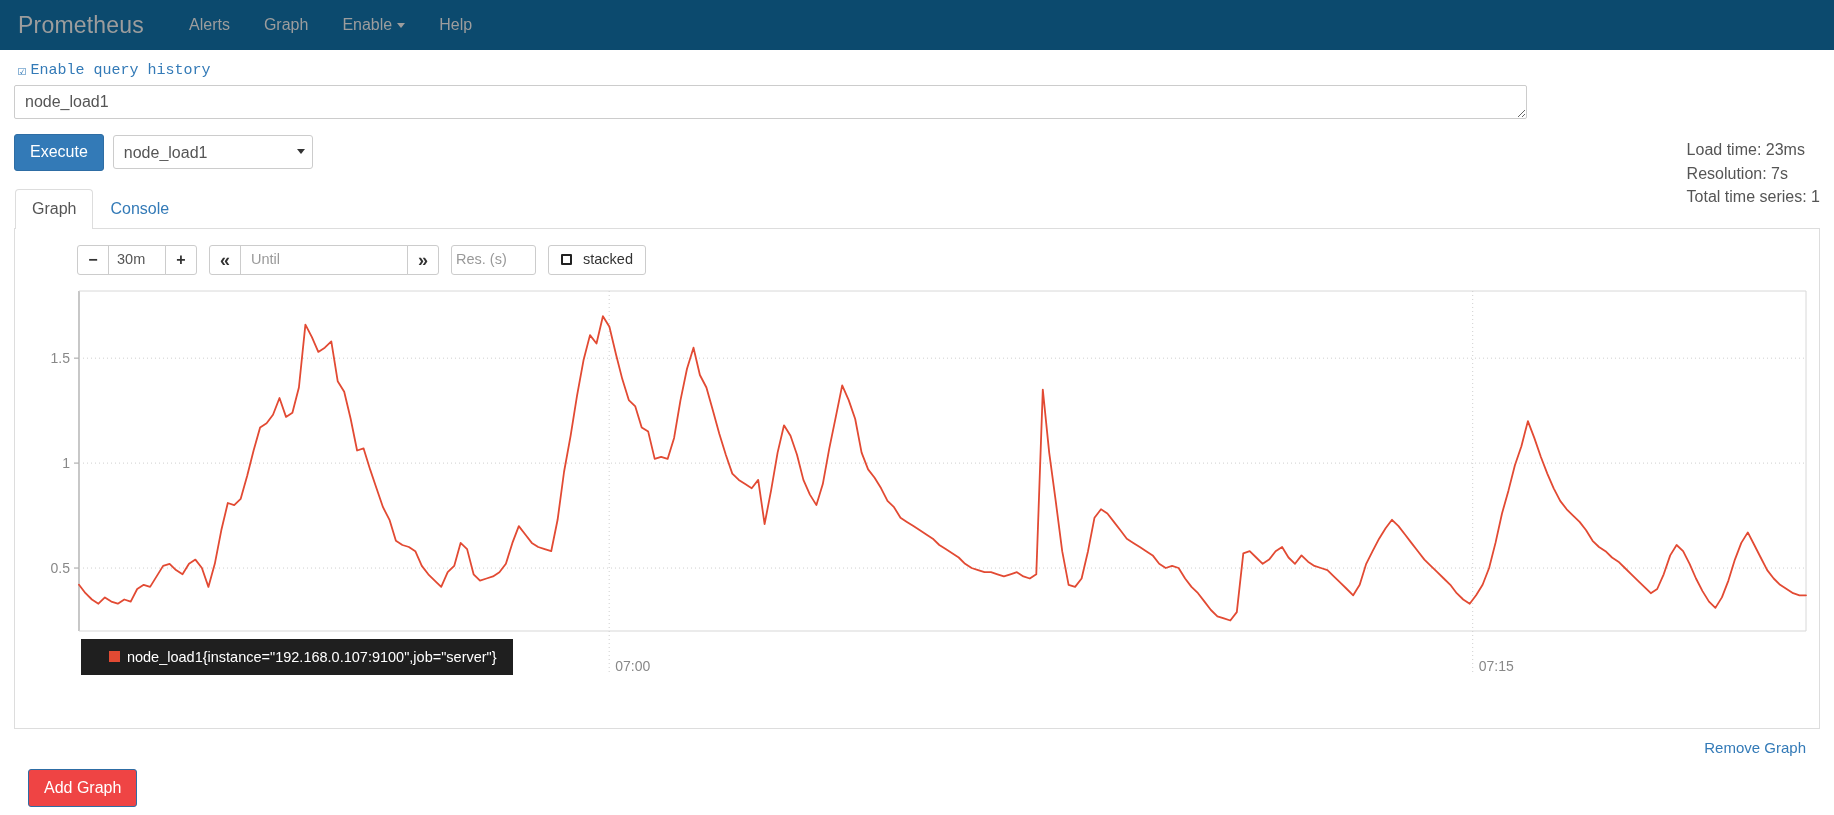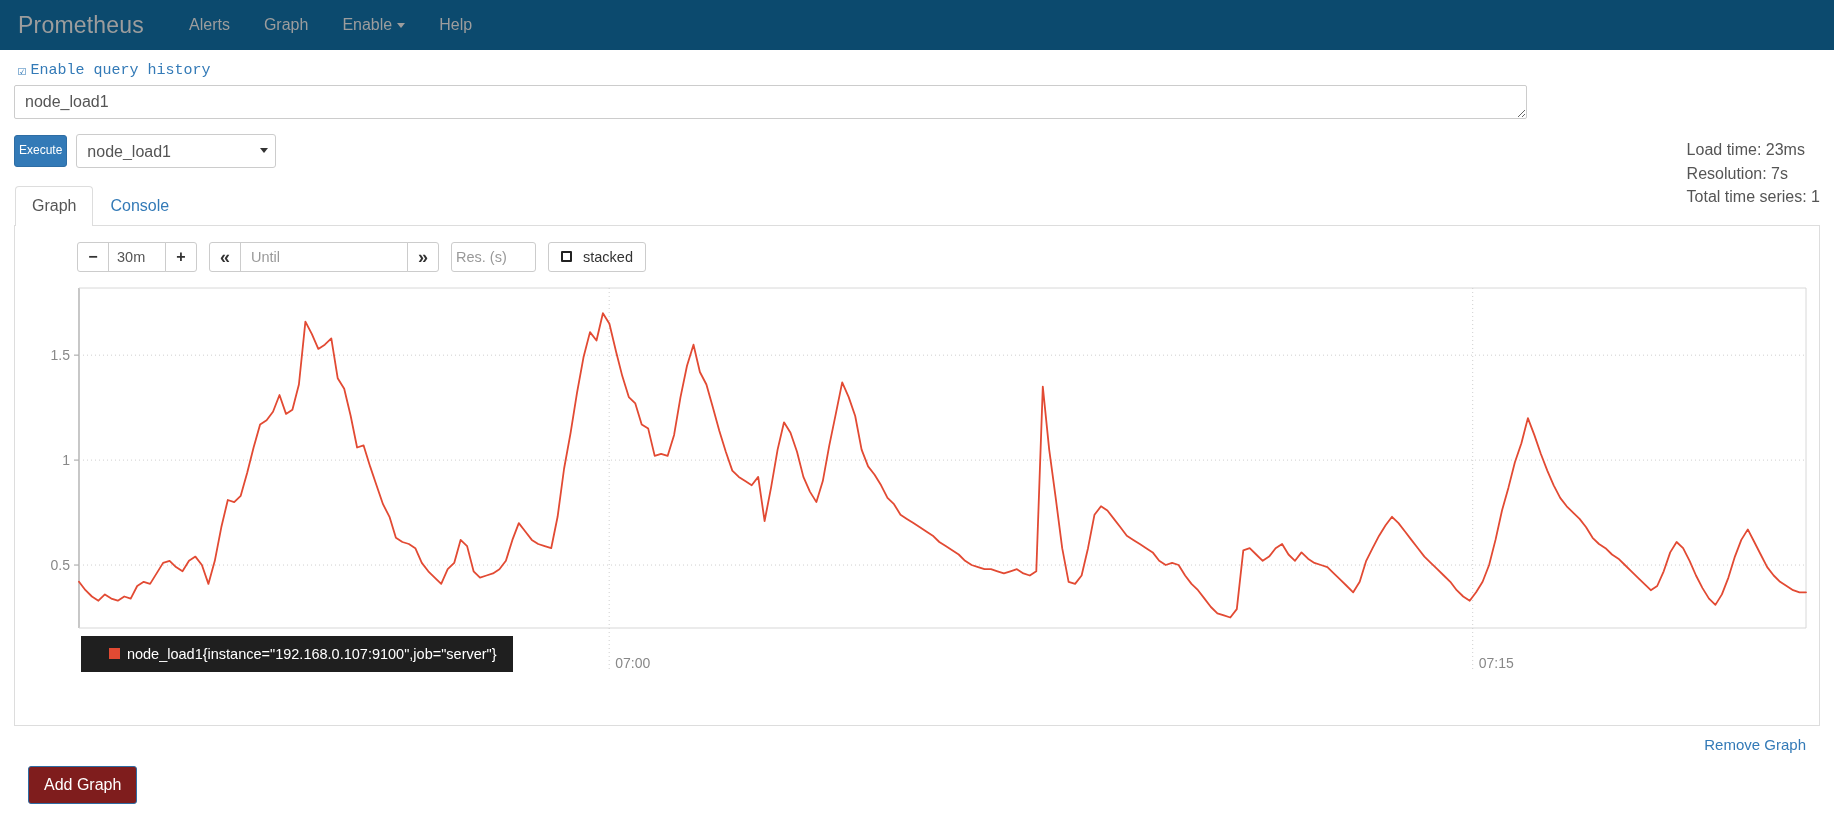--- a/index.html
+++ b/index.html
@@ -103,22 +103,22 @@
   .exec-row {
     display: flex;
     align-items: center;
     margin-top: 15px;
     gap: 9px;
   }
   .btn-primary {
     background: #337ab7;
     border: 1px solid #2e6da4;
     color: #fff;
-    font-size: 12px;
-    padding: 7px 4px;
+    font-size: 16px;
+    padding: 7px 15px;
     border-radius: 3px;
     cursor: pointer;
     font-family: "Liberation Sans", sans-serif;
     line-height: 1.3;
   }
   .metric-select {
     width: 200px;
     height: 34px;
     border: 1px solid #ccc;
     border-radius: 3px;
@@ -265,21 +265,21 @@
     padding: 10px 14px 0 0;
   }
   .remove-link {
     color: #337ab7;
     font-size: 15px;
     text-decoration: none;
     cursor: pointer;
   }
   .add-row { padding: 12px 0 0 14px; }
   .btn-add {
-    background: #7f1d1d;
+    background: #ef4444;
     border: 1px solid #2e6da4;
     color: #fff;
     font-size: 16px;
     padding: 9px 15px;
     border-radius: 3px;
     cursor: pointer;
     font-family: "Liberation Sans", sans-serif;
   }
 </style>
 </head>

